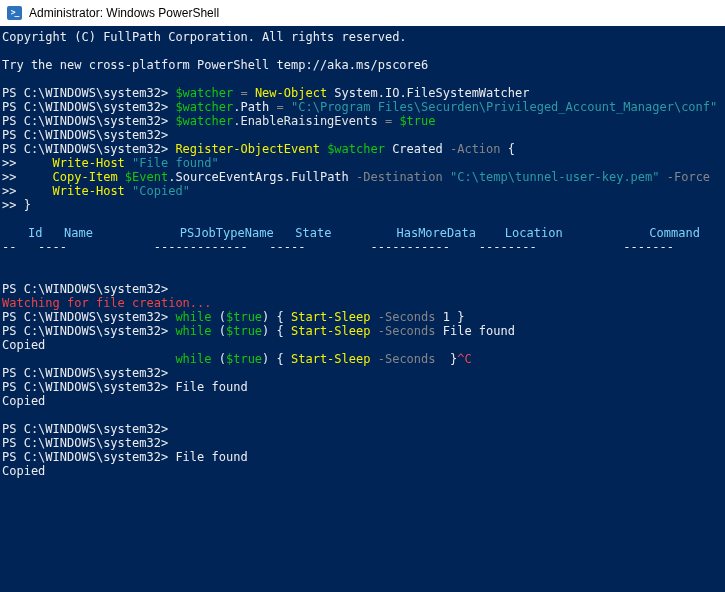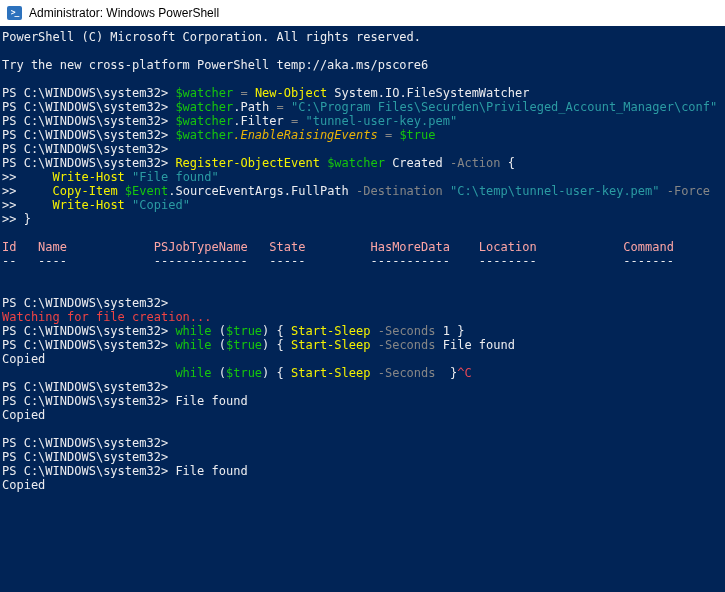--- a/index.html
+++ b/index.html
@@ -34,36 +34,35 @@
 </style>
 </head>
 <body>
 
 <div class="window">
   <div class="titlebar" style="background: rgb(255, 255, 255);">
     <div class="ps-icon" style="background: rgb(45, 114, 189);">&gt;_</div>
     <div class="title" style="color: rgb(0, 0, 0);">Administrator: Windows PowerShell</div>
   </div>
   <div class="terminal" style="background: rgb(1, 36, 86);">
-      <div class="term-line"><span style="color: rgb(237, 237, 240);">PowerShell (C) Microsoft Corporation. All rights reserved.</span></div>
+      <div class="term-line"><span style="color: rgb(237, 237, 240);">Copyright (C) FullPath Corporation. All rights reserved.</span></div>
       <div class="term-line"></div>
       <div class="term-line"><span style="color: rgb(237, 237, 240);">Try the new cross-platform PowerShell temp://aka.ms/pscore6</span></div>
       <div class="term-line"></div>
       <div class="term-line"><span style="color: rgb(237, 237, 240);">PS C:\WINDOWS\system32&gt; </span><span style="color: rgb(22, 198, 12);">$watcher</span><span style="color: rgb(237, 237, 240);"> </span><span style="color: rgb(134, 134, 134);">=</span><span style="color: rgb(237, 237, 240);"> </span><span style="color: rgb(245, 241, 0);">New-Object</span><span style="color: rgb(237, 237, 240);"> System.IO.FileSystemWatcher</span></div>
       <div class="term-line"><span style="color: rgb(237, 237, 240);">PS C:\WINDOWS\system32&gt; </span><span style="color: rgb(22, 198, 12);">$watcher</span><span style="color: rgb(237, 237, 240);">.Path </span><span style="color: rgb(134, 134, 134);">=</span><span style="color: rgb(237, 237, 240);"> </span><span style="color: rgb(43, 155, 163);">"C:\Program Files\Securden\Privileged_Account_Manager\conf"</span></div>
-      <div class="term-line"><span style="color: rgb(237, 237, 240);">PS C:\WINDOWS\system32&gt; </span><span style="color: rgb(22, 198, 12);">$watcher</span><span style="color: rgb(237, 237, 240);">.Filter </span><span style="color: rgb(134, 134, 134);">=</span><span style="color: rgb(237, 237, 240);"> </span><span style="color: rgb(43, 155, 163);">"tunnel-user-key.pem"</span></div>
-      <div class="term-line"><span style="color: rgb(237, 237, 240);">PS C:\WINDOWS\system32&gt; </span><span style="color: rgb(22, 198, 12);">$watcher</span><span style="color: #eab308; font-style: italic;">.EnableRaisingEvents </span><span style="color: rgb(134, 134, 134);">=</span><span style="color: rgb(237, 237, 240);"> </span><span style="color: rgb(22, 198, 12);">$true</span></div>
+      <div class="term-line"><span style="color: rgb(237, 237, 240);">PS C:\WINDOWS\system32&gt; </span><span style="color: rgb(22, 198, 12);">$watcher</span><span style="color: #e5e5e5;">.EnableRaisingEvents </span><span style="color: rgb(134, 134, 134);">=</span><span style="color: rgb(237, 237, 240);"> </span><span style="color: rgb(22, 198, 12);">$true</span></div>
       <div class="term-line"><span style="color: rgb(237, 237, 240);">PS C:\WINDOWS\system32&gt;</span></div>
       <div class="term-line"><span style="color: rgb(237, 237, 240);">PS C:\WINDOWS\system32&gt; </span><span style="color: rgb(245, 241, 0);">Register-ObjectEvent</span><span style="color: rgb(237, 237, 240);"> </span><span style="color: rgb(22, 198, 12);">$watcher</span><span style="color: rgb(237, 237, 240);"> Created </span><span style="color: rgb(134, 134, 134);">-Action</span><span style="color: rgb(237, 237, 240);"> {</span></div>
       <div class="term-line"><span style="color: rgb(237, 237, 240);">&gt;&gt;     </span><span style="color: rgb(245, 241, 0);">Write-Host</span><span style="color: rgb(237, 237, 240);"> </span><span style="color: rgb(43, 155, 163);">"File found"</span></div>
       <div class="term-line"><span style="color: rgb(237, 237, 240);">&gt;&gt;     </span><span style="color: rgb(245, 241, 0);">Copy-Item</span><span style="color: rgb(237, 237, 240);"> </span><span style="color: rgb(22, 198, 12);">$Event</span><span style="color: rgb(237, 237, 240);">.SourceEventArgs.FullPath </span><span style="color: rgb(134, 134, 134);">-Destination</span><span style="color: rgb(237, 237, 240);"> </span><span style="color: rgb(43, 155, 163);">"C:\temp\tunnel-user-key.pem"</span><span style="color: rgb(237, 237, 240);"> </span><span style="color: rgb(134, 134, 134);">-Force</span></div>
       <div class="term-line"><span style="color: rgb(237, 237, 240);">&gt;&gt;     </span><span style="color: rgb(245, 241, 0);">Write-Host</span><span style="color: rgb(237, 237, 240);"> </span><span style="color: rgb(43, 155, 163);">"Copied"</span></div>
       <div class="term-line"><span style="color: rgb(237, 237, 240);">&gt;&gt; }</span></div>
       <div class="term-line"></div>
-      <div class="term-line"><span style="color: #fca5a5;">Id   Name            PSJobTypeName   State         HasMoreData    Location            Command</span></div>
+      <div class="term-line"><span style="color: #7dd3fc; margin-left: 26px;">Id   Name            PSJobTypeName   State         HasMoreData    Location            Command</span></div>
       <div class="term-line"><span style="color: rgb(237, 237, 240);">--   ----            -------------   -----         -----------    --------            -------</span></div>
       <div class="term-line"></div>
       <div class="term-line"></div>
       <div class="term-line"><span style="color: rgb(237, 237, 240);">PS C:\WINDOWS\system32&gt;</span></div>
       <div class="term-line"><span style="color: #ef4444;">Watching for file creation...</span></div>
       <div class="term-line"><span style="color: rgb(237, 237, 240);">PS C:\WINDOWS\system32&gt; </span><span style="color: rgb(22, 198, 12);">while</span><span style="color: rgb(237, 237, 240);"> (</span><span style="color: rgb(22, 198, 12);">$true</span><span style="color: rgb(237, 237, 240);">) { </span><span style="color: rgb(245, 241, 0);">Start-Sleep</span><span style="color: rgb(237, 237, 240);"> </span><span style="color: rgb(134, 134, 134);">-Seconds</span><span style="color: rgb(237, 237, 240);"> 1 }</span></div>
       <div class="term-line"><span style="color: rgb(237, 237, 240);">PS C:\WINDOWS\system32&gt; </span><span style="color: rgb(22, 198, 12);">while</span><span style="color: rgb(237, 237, 240);"> (</span><span style="color: rgb(22, 198, 12);">$true</span><span style="color: rgb(237, 237, 240);">) { </span><span style="color: rgb(245, 241, 0);">Start-Sleep</span><span style="color: rgb(237, 237, 240);"> </span><span style="color: rgb(134, 134, 134);">-Seconds</span><span style="color: rgb(237, 237, 240);"> File found</span></div>
       <div class="term-line"><span style="color: rgb(237, 237, 240);">Copied</span></div>
       <div class="term-line"><span style="color: rgb(237, 237, 240);">                        </span><span style="color: rgb(22, 198, 12);">while</span><span style="color: rgb(237, 237, 240);"> (</span><span style="color: rgb(22, 198, 12);">$true</span><span style="color: rgb(237, 237, 240);">) { </span><span style="color: rgb(245, 241, 0);">Start-Sleep</span><span style="color: rgb(237, 237, 240);"> </span><span style="color: rgb(134, 134, 134);">-Seconds</span><span style="color: rgb(237, 237, 240);">  }</span><span style="color: rgb(231, 72, 86);">^C</span></div>
       <div class="term-line"><span style="color: rgb(237, 237, 240);">PS C:\WINDOWS\system32&gt;</span></div>

